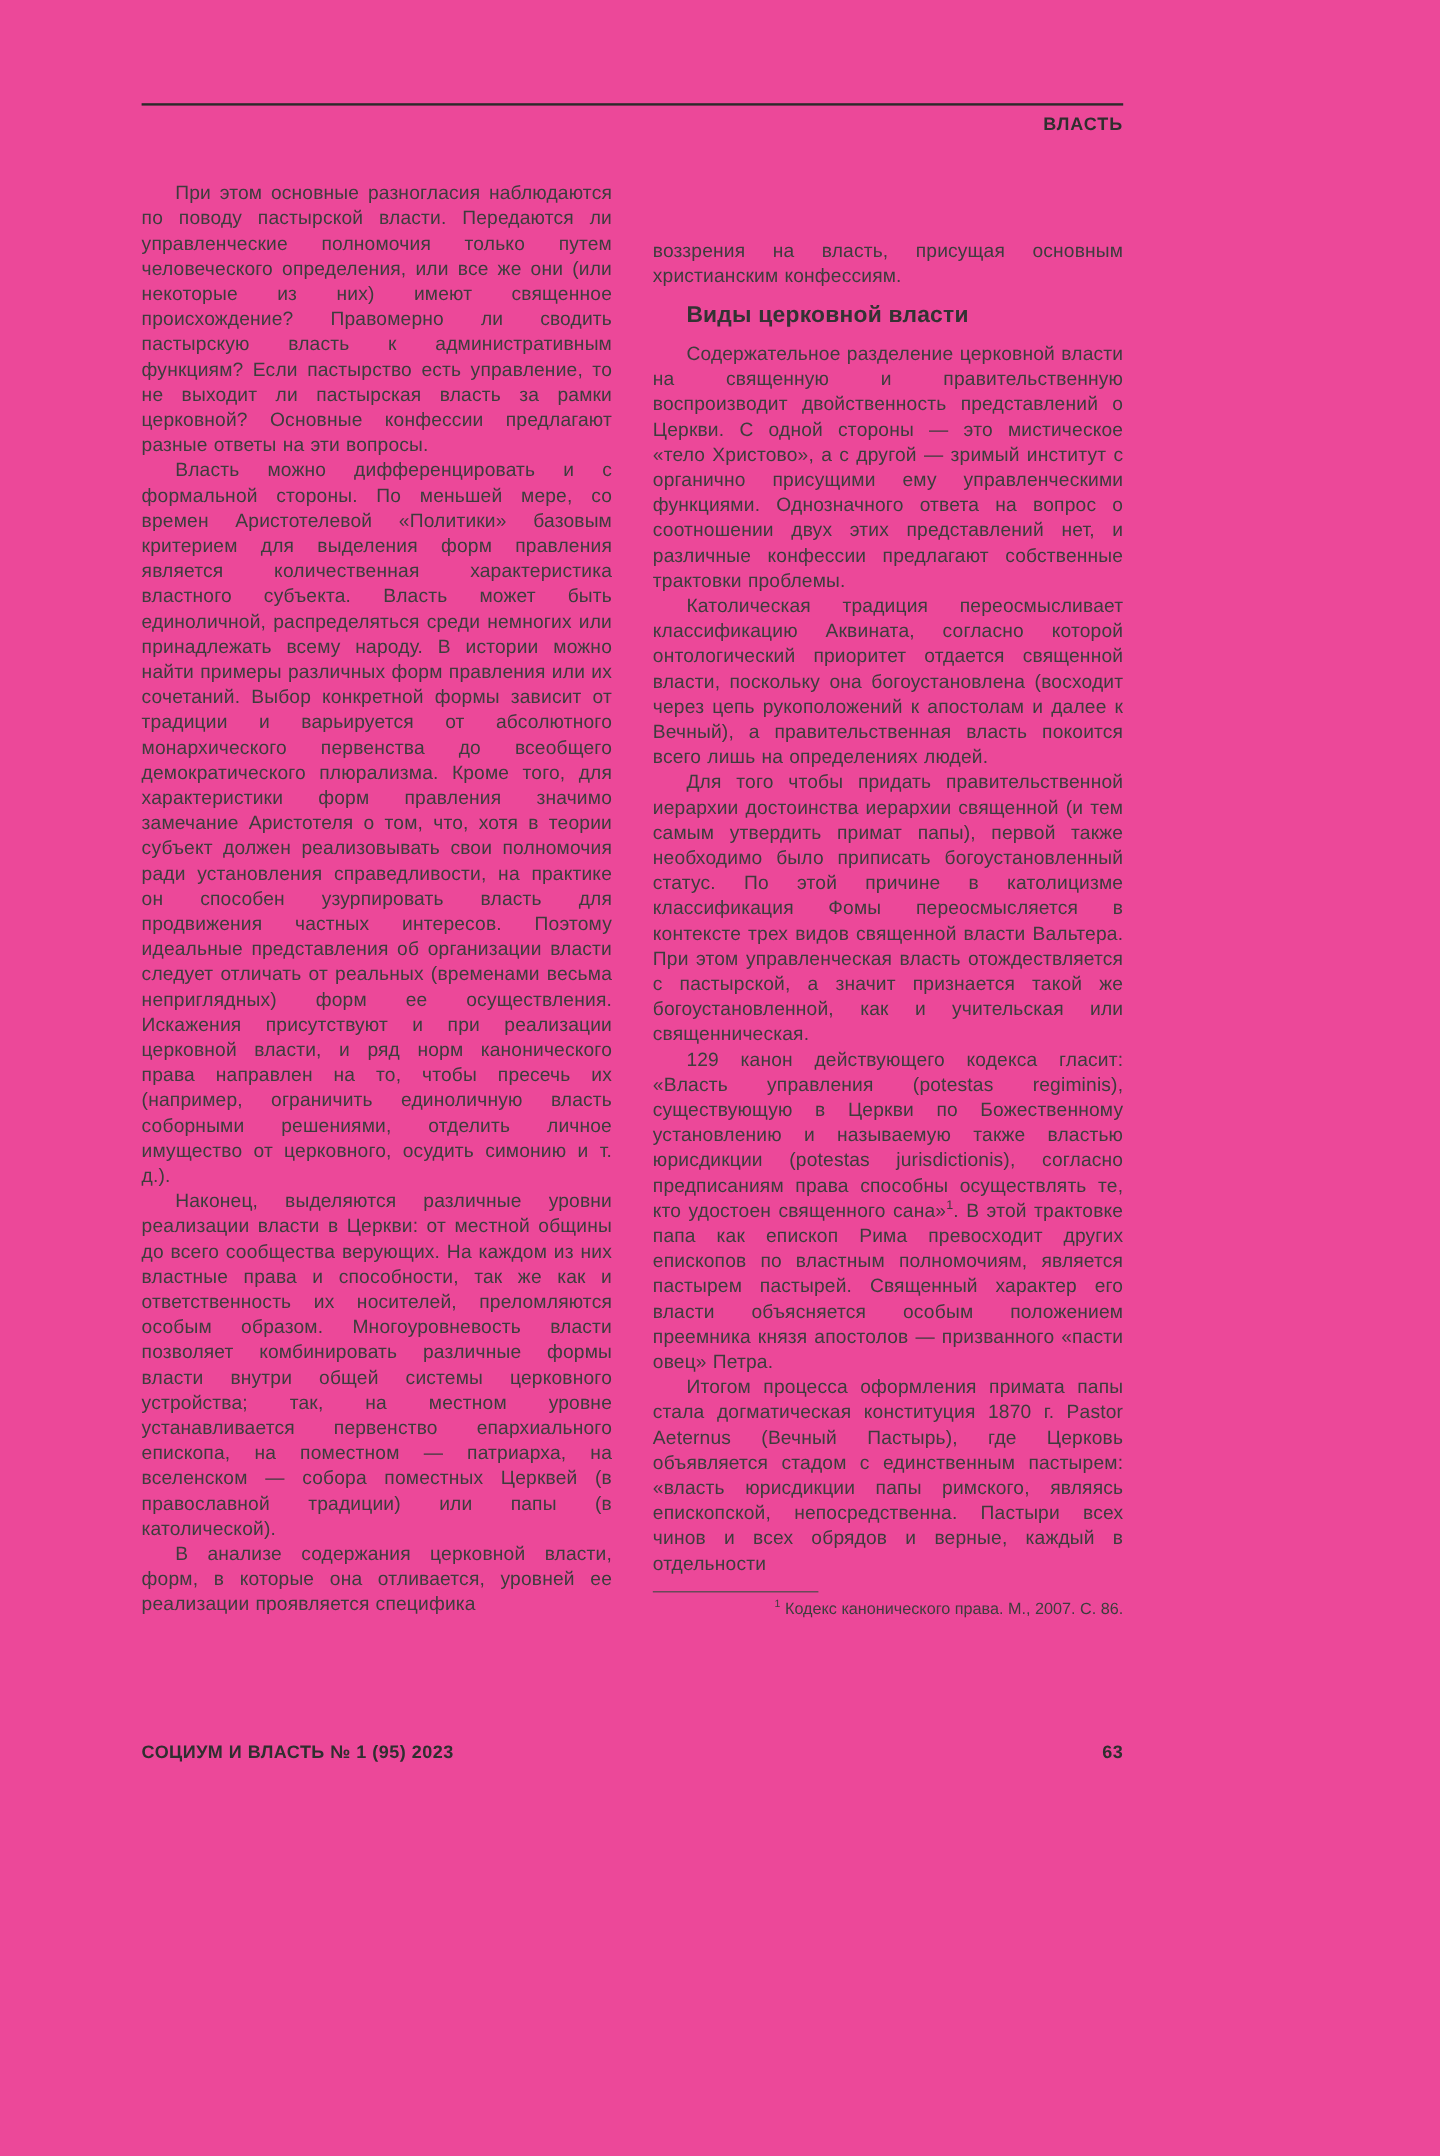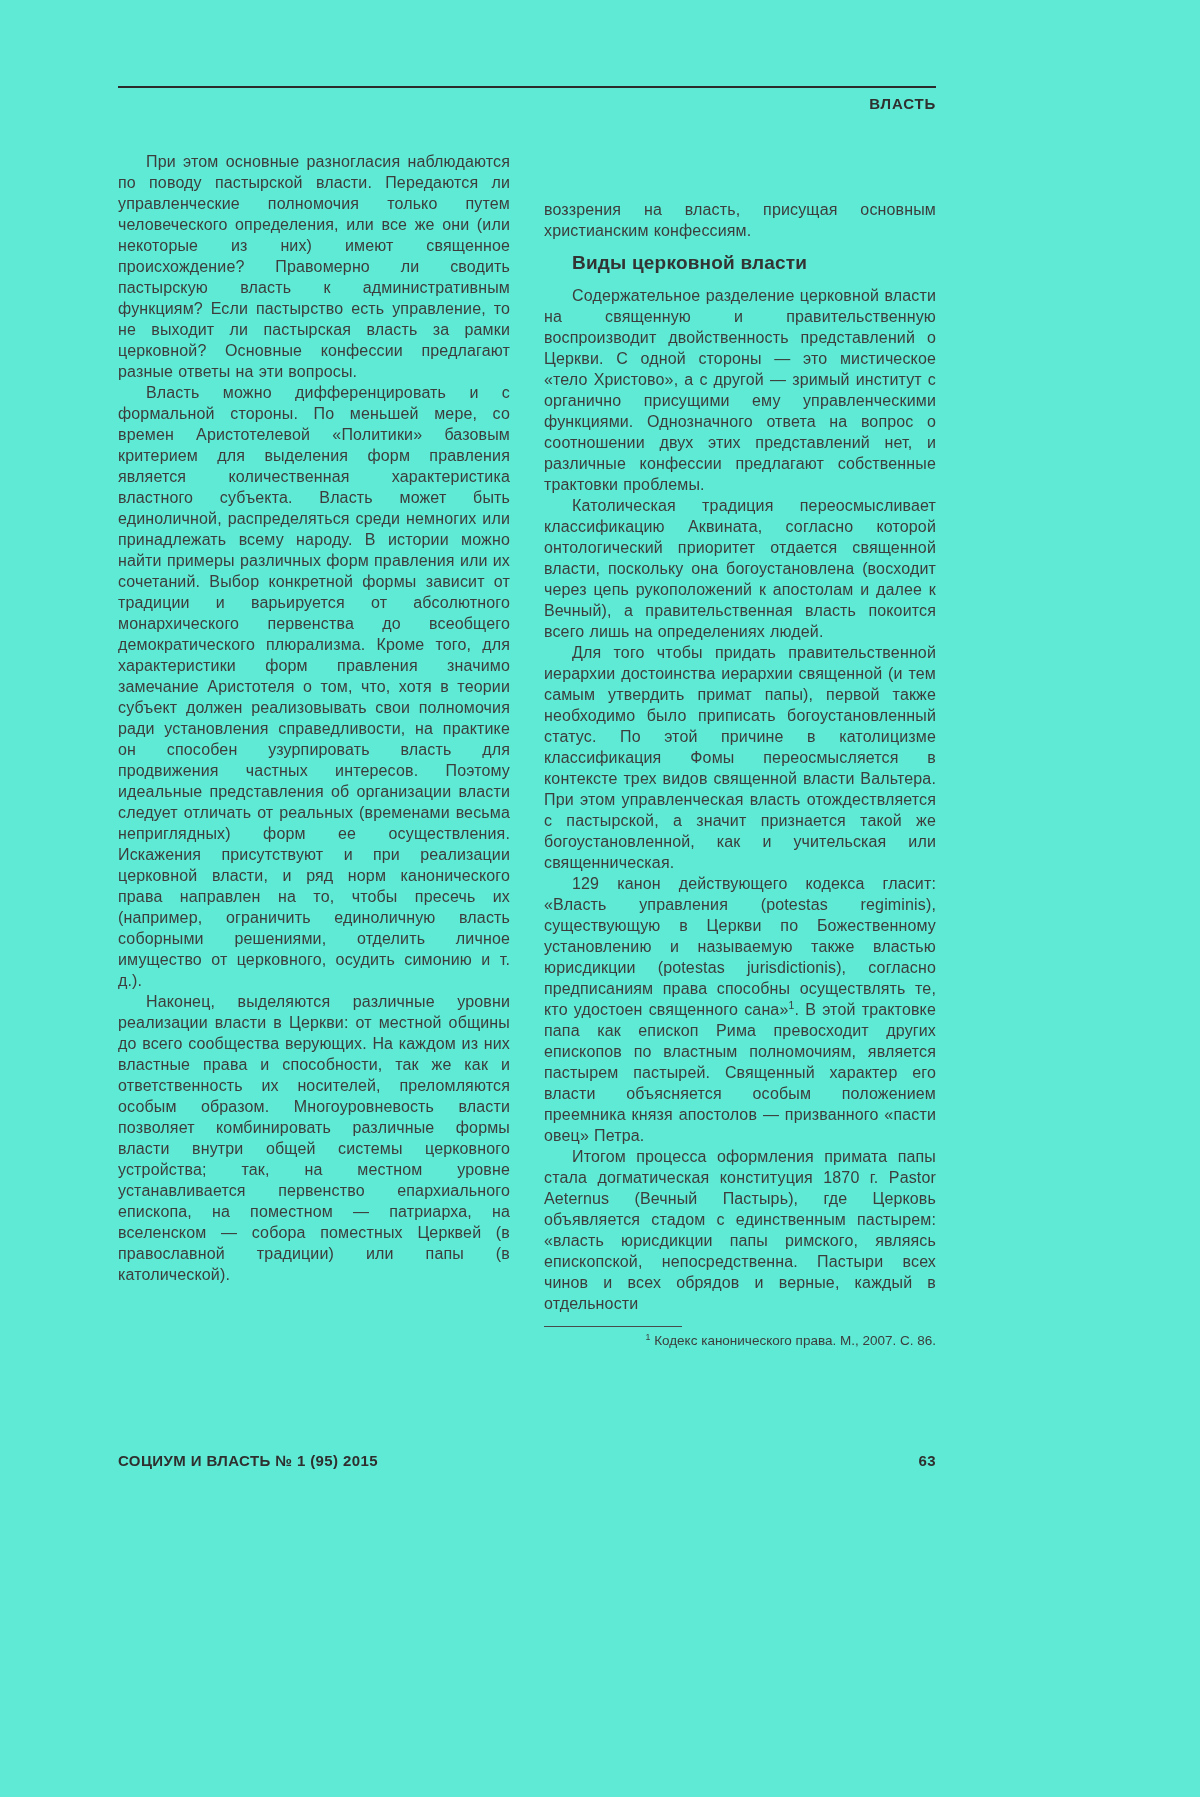--- a/index.html
+++ b/index.html
@@ -4,21 +4,21 @@
 <style>
   html, body {
     margin: 0;
     padding: 0;
     background: #ffffff;
   }
   .page {
     position: relative;
     width: 1200px;
     height: 1797px;
-    background: #5eead4;
+    background: #ec4899;
     font-family: "Liberation Sans", "DejaVu Sans", sans-serif;
     color: #3d3d3d;
     overflow: hidden;
   }
   .content-frame {
     position: absolute;
     left: 118px;
     top: 86px;
     width: 818px;
   }
@@ -118,20 +118,21 @@
       <div class="header-rule"></div>
       <div class="rubric">ВЛАСТЬ</div>
     </header>
 
     <main class="columns">
 
       <section class="column">
           <p class="para indent"><span>При этом основные разногласия наблюдаются по поводу пастырской власти. Передаются ли управленческие полномочия только путем человеческого определения, или все же они (или некоторые из них) имеют священное происхождение? Правомерно ли сводить пастырскую власть к административным функциям? Если пастырство есть управление, то не выходит ли пастырская власть за рамки церковной? Основные конфессии предлагают разные ответы на эти вопросы.</span></p>
           <p class="para indent"><span>Власть можно дифференцировать и с </span><span class="italic">формальной</span><span> стороны. По меньшей мере, со времен Аристотелевой «Политики» базовым критерием для выделения форм правления является количественная характеристика властного субъекта. Власть может быть единоличной, распределяться среди немногих или принадлежать всему народу. В истории можно найти примеры различных форм правления или их сочетаний. Выбор конкретной формы зависит от традиции и варьируется от абсолютного монархического первенства до всеобщего демократического плюрализма. Кроме того, для характеристики форм правления значимо замечание Аристотеля о том, что, хотя в теории субъект должен реализовывать свои полномочия ради установления справедливости, на практике он способен узурпировать власть для продвижения частных интересов. Поэтому идеальные представления об организации власти следует отличать от реальных (временами весьма неприглядных) форм ее осуществления. Искажения присутствуют и при реализации церковной власти, и ряд норм канонического права направлен на то, чтобы пресечь их (например, ограничить единоличную власть соборными решениями, отделить личное имущество от церковного, осудить симонию и т. д.).</span></p>
           <p class="para indent"><span>Наконец, выделяются различные </span><span class="italic">уровни</span><span> реализации власти в Церкви: от местной общины до всего сообщества верующих. На каждом из них властные права и способности, так же как и ответственность их носителей, преломляются особым образом. Многоуровневость власти позволяет комбинировать различные формы власти внутри общей системы церковного устройства; так, на местном уровне устанавливается первенство епархиального епископа, на поместном — патриарха, на вселенском — собора поместных Церквей (в православной традиции) или папы (в католической).</span></p>
+          <p class="para indent"><span>В анализе содержания церковной власти, форм, в которые она отливается, уровней ее реализации проявляется специфика</span></p>
         </section>
 
       <section class="column right">
         <div>
             <p class="para"><span>воззрения на власть, присущая основным христианским конфессиям.</span></p>
             <h2 class="section-heading">Виды церковной власти</h2>
             <p class="para indent"><span>Содержательное разделение церковной власти на священную и правительственную воспроизводит двойственность представлений о Церкви. С одной стороны — это мистическое «тело Христово», а с другой — зримый институт с органично присущими ему управленческими функциями. Однозначного ответа на вопрос о соотношении двух этих представлений нет, и различные конфессии предлагают собственные трактовки проблемы.</span></p>
             <p class="para indent"><span class="italic">Католическая</span><span> традиция переосмысливает классификацию Аквината, согласно которой онтологический приоритет отдается священной власти, поскольку она богоустановлена (восходит через цепь рукоположений к апостолам и далее к Вечный), а правительственная власть покоится всего лишь на определениях людей.</span></p>
             <p class="para indent"><span>Для того чтобы придать правительственной иерархии достоинства иерархии священной (и тем самым утвердить примат папы), первой также необходимо было приписать богоустановленный статус. По этой причине в католицизме классификация Фомы переосмысляется в контексте трех видов священной власти Вальтера. При этом управленческая власть отождествляется с пастырской, а значит признается такой же богоустановленной, как и учительская или священническая.</span></p>
             <p class="para indent"><span>129 канон действующего кодекса гласит: «Власть управления (potestas regiminis), существующую в Церкви по Божественному установлению и называемую также властью юрисдикции (potestas jurisdictionis), согласно предписаниям права способны осуществлять те, кто удостоен священного сана»</span><sup>1</sup><span>. В этой трактовке папа как епископ Рима превосходит других епископов по властным полномочиям, является пастырем пастырей. Священный характер его власти объясняется особым положением преемника князя апостолов — призванного «пасти овец» Петра.</span></p>
@@ -142,17 +143,17 @@
           <div class="footnote-rule"></div>
           <p class="footnote-text"><sup>1</sup> <span>Кодекс канонического права. М., 2007. С. 86.</span></p>
         </div>
       </section>
 
     </main>
 
   </div>
 
   <footer class="page-footer">
-    <span class="footer-journal">СОЦИУМ И ВЛАСТЬ № 1 (95) 2015</span>
+    <span class="footer-journal">СОЦИУМ И ВЛАСТЬ № 1 (95) 2023</span>
     <span class="footer-page">63</span>
   </footer>
 
 </div>
 
 </body></html>

